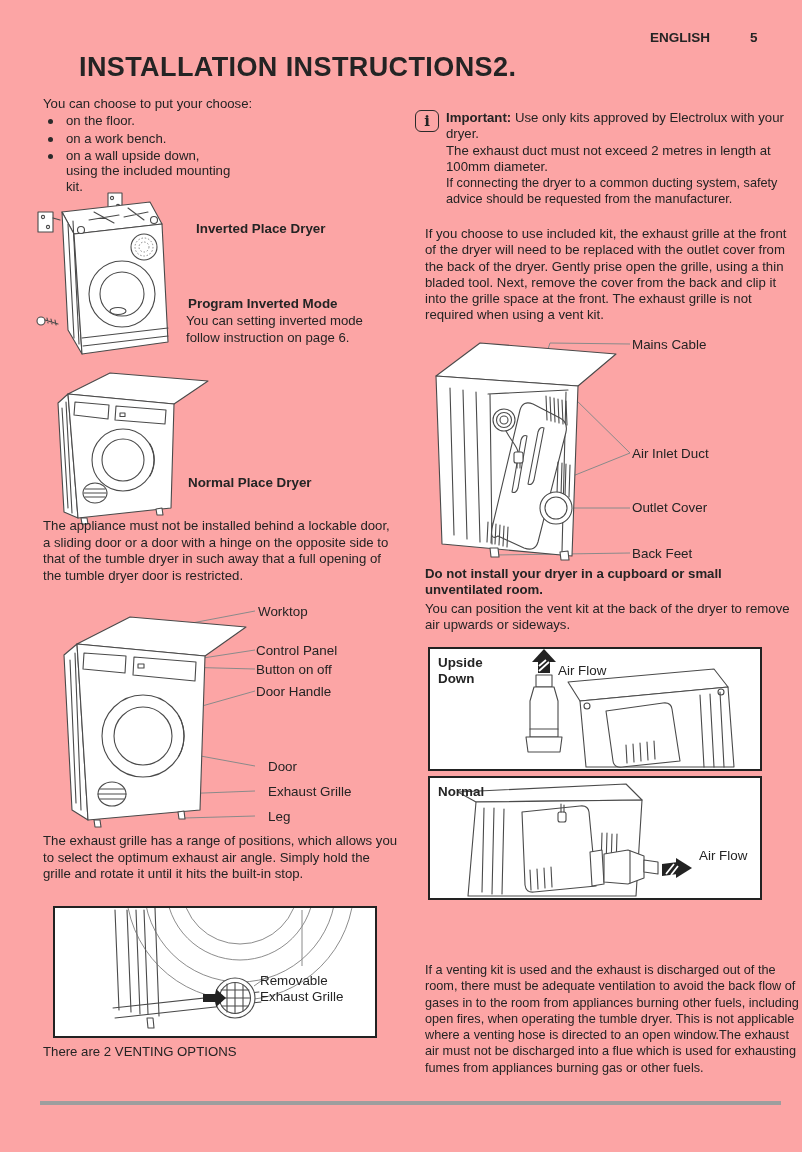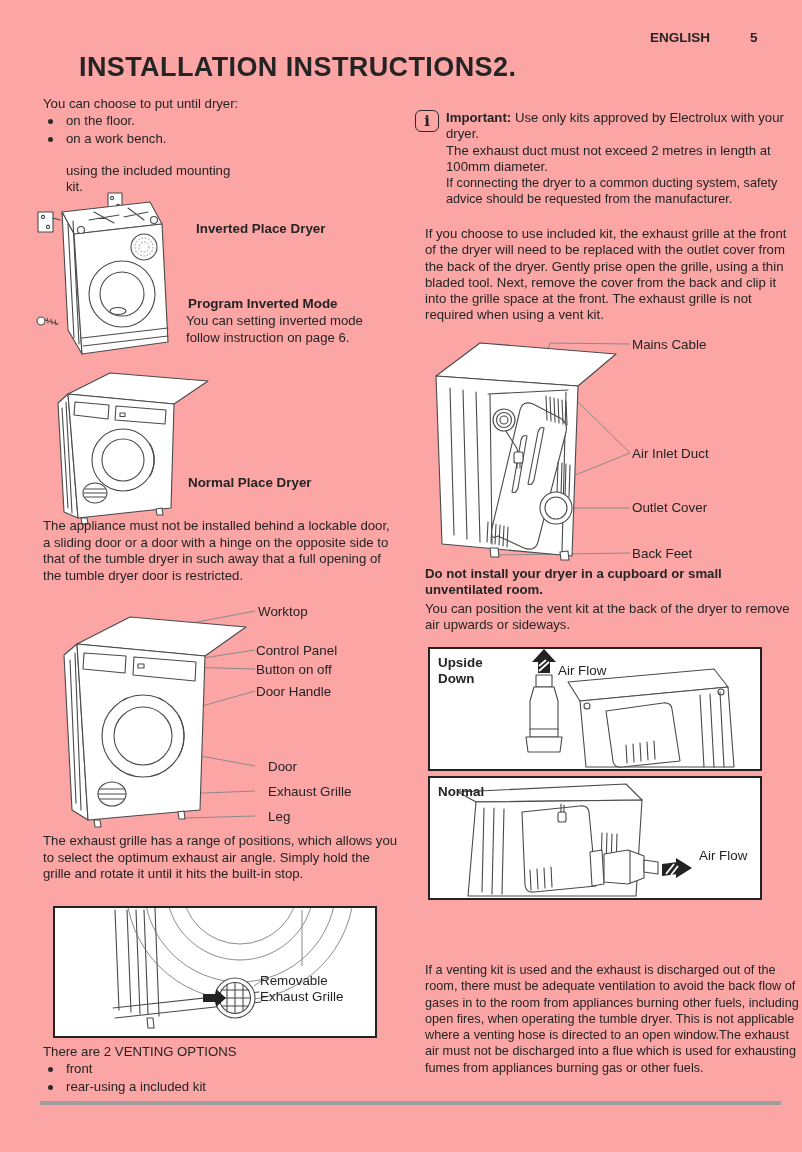--- a/index.html
+++ b/index.html
@@ -33,29 +33,33 @@
 </head>
 <body>
 
 <div class="page">
 
   <div class="abs hdr" style="left:650px;top:30px;">ENGLISH</div>
   <div class="abs hdr" style="left:750px;top:30px;">5</div>
 
   <div class="abs title" style="left:79px;top:52px;">INSTALLATION INSTRUCTIONS2.</div>
 
-  <div class="abs body" style="left:43px;top:96px;width:352px;">You can choose to put until dryer:</div>
+  <div class="abs body" style="left:43px;top:96px;width:352px;">You can choose to put your choose:</div>
   <ul class="abs blt body" style="left:43px;top:113px;width:330px;">
     <li>
         <span class="dot"></span>
         <span>on the floor.</span>
       </li>
     <li>
         <span class="dot"></span>
         <span>on a work bench.</span>
+      </li>
+    <li>
+        <span class="dot"></span>
+        <span>on a wall upside down,</span>
       </li>
   </ul>
   <div class="abs body cont" style="left:43px;top:163px;">using the included mounting</div>
   <div class="abs body cont" style="left:43px;top:179px;">kit.</div>
 
   <svg class="abs" style="left:34px;top:190px;" width="168" height="182" viewBox="0 0 168 182">
     <rect class="fw" x="4" y="22" width="15" height="20"></rect>
     <circle class="ln" cx="9" cy="27" r="1.6"></circle>
       <circle class="ln" cx="14" cy="37" r="1.6"></circle>
     <path class="ln" d="M19,28 L26,30"></path>
@@ -152,30 +156,20 @@
       <path class="lead" d="M199,78 L213,68"></path>
       <circle class="fw" cx="180" cy="90" r="20"></circle>
       <circle class="ln" cx="180" cy="90" r="15.5"></circle>
       <path class="ln" d="M166,82 L194,82 M165,90 L195,90 M167,98 L193,98 M172,76 L172,104 M180,75 L180,105 M188,77 L188,103"></path>
       <polygon class="blk" points="148,86 161,86 161,81 171,90 161,99 161,94 148,94"></polygon>
     </svg>
     <div class="abs label" style="left:205px;top:65px;width:92px;">Removable Exhaust Grille</div>
   </div>
 
   <div class="abs body" style="left:43px;top:1044px;">There are 2 VENTING OPTIONS</div>
-  <ul class="abs blt body" style="left:43px;top:1061px;width:300px;">
-    <li>
-        <span class="dot"></span>
-        <span>front</span>
-      </li>
-    <li>
-        <span class="dot"></span>
-        <span>rear-using a included kit</span>
-      </li>
-  </ul>
 
   <div class="abs info-ic" style="left:415px;top:110px;">i</div>
   <div class="abs body-r" style="left:446px;top:110px;width:356px;">
     <p><b>Important:</b> <span>Use only kits approved by Electrolux with your dryer.</span></p>
     <p>The exhaust duct must not exceed 2 metres in length at 100mm diameter.</p>
     <p class="small">If connecting the dryer to a common ducting system, safety advice should be requested from the manufacturer.</p>
   </div>
 
   <p class="abs body-r" style="left:425px;top:226px;width:376px;">If you choose to use included kit, the exhaust grille at the front of the dryer will need to be replaced with the outlet cover from the back of the dryer. Gently prise open the grille, using a thin bladed tool. Next, remove the cover from the back and clip it into the grille space at the front. The exhaust grille is not required when using a vent kit.</p>
 

